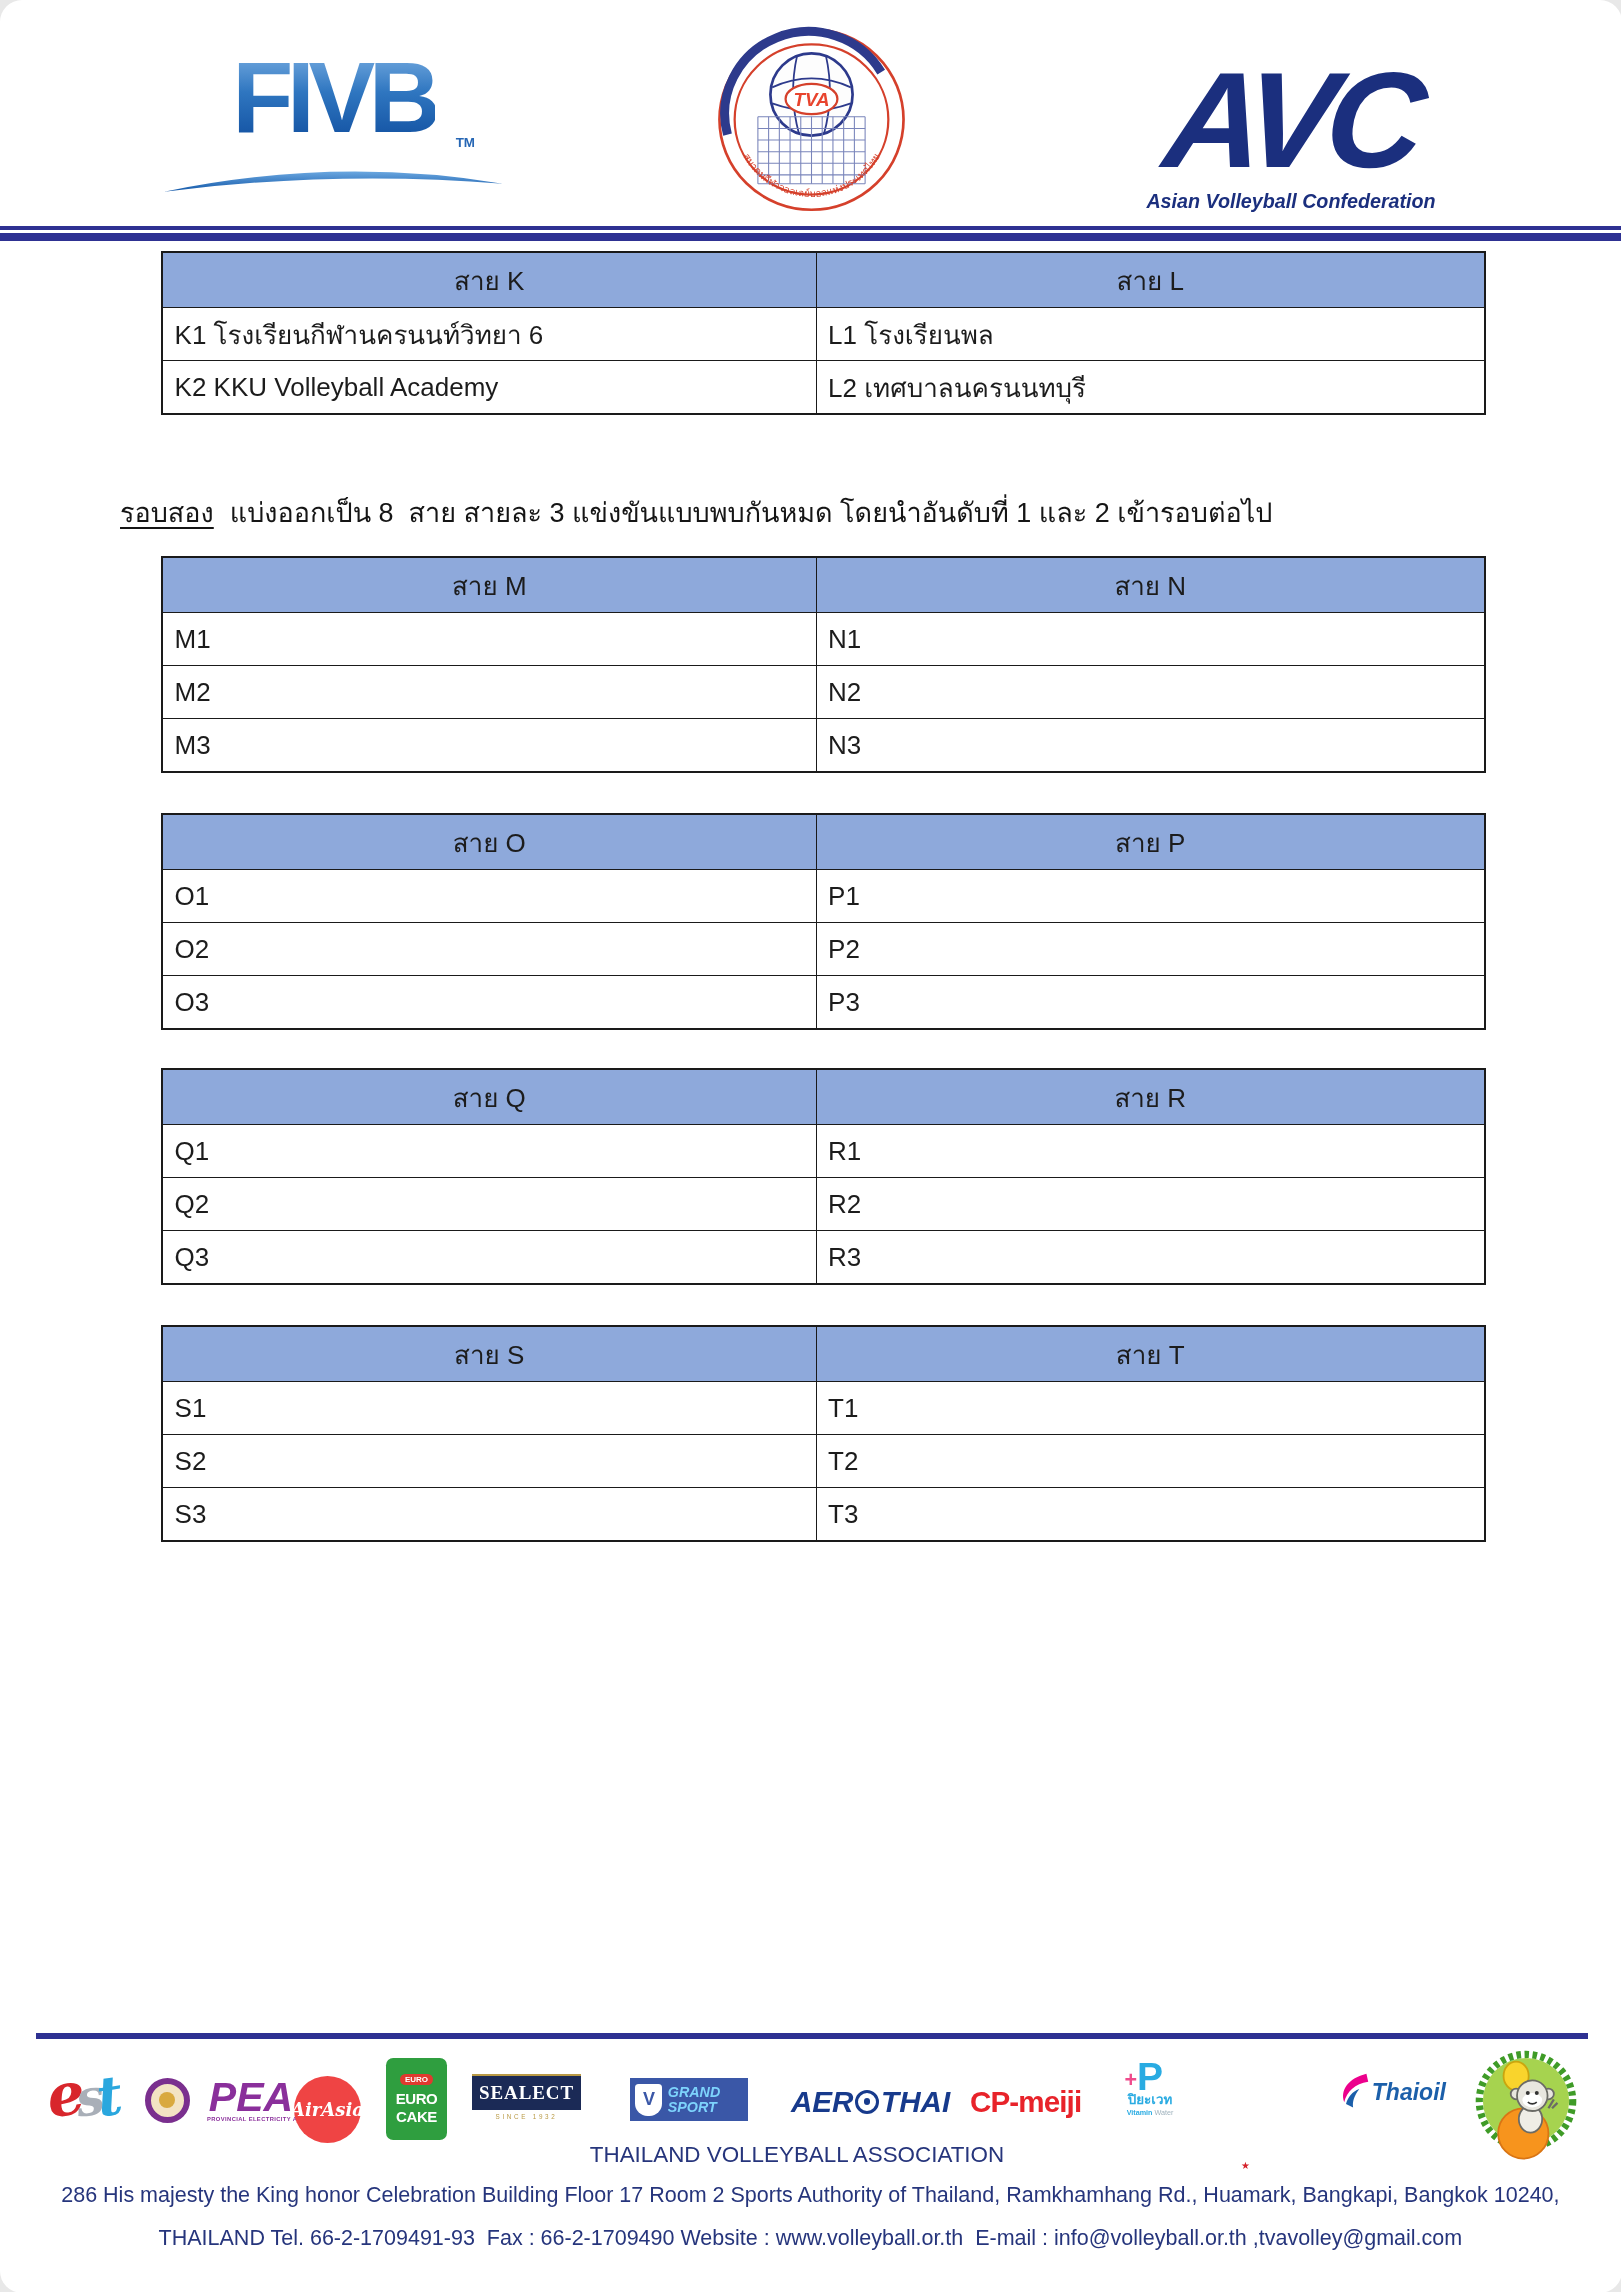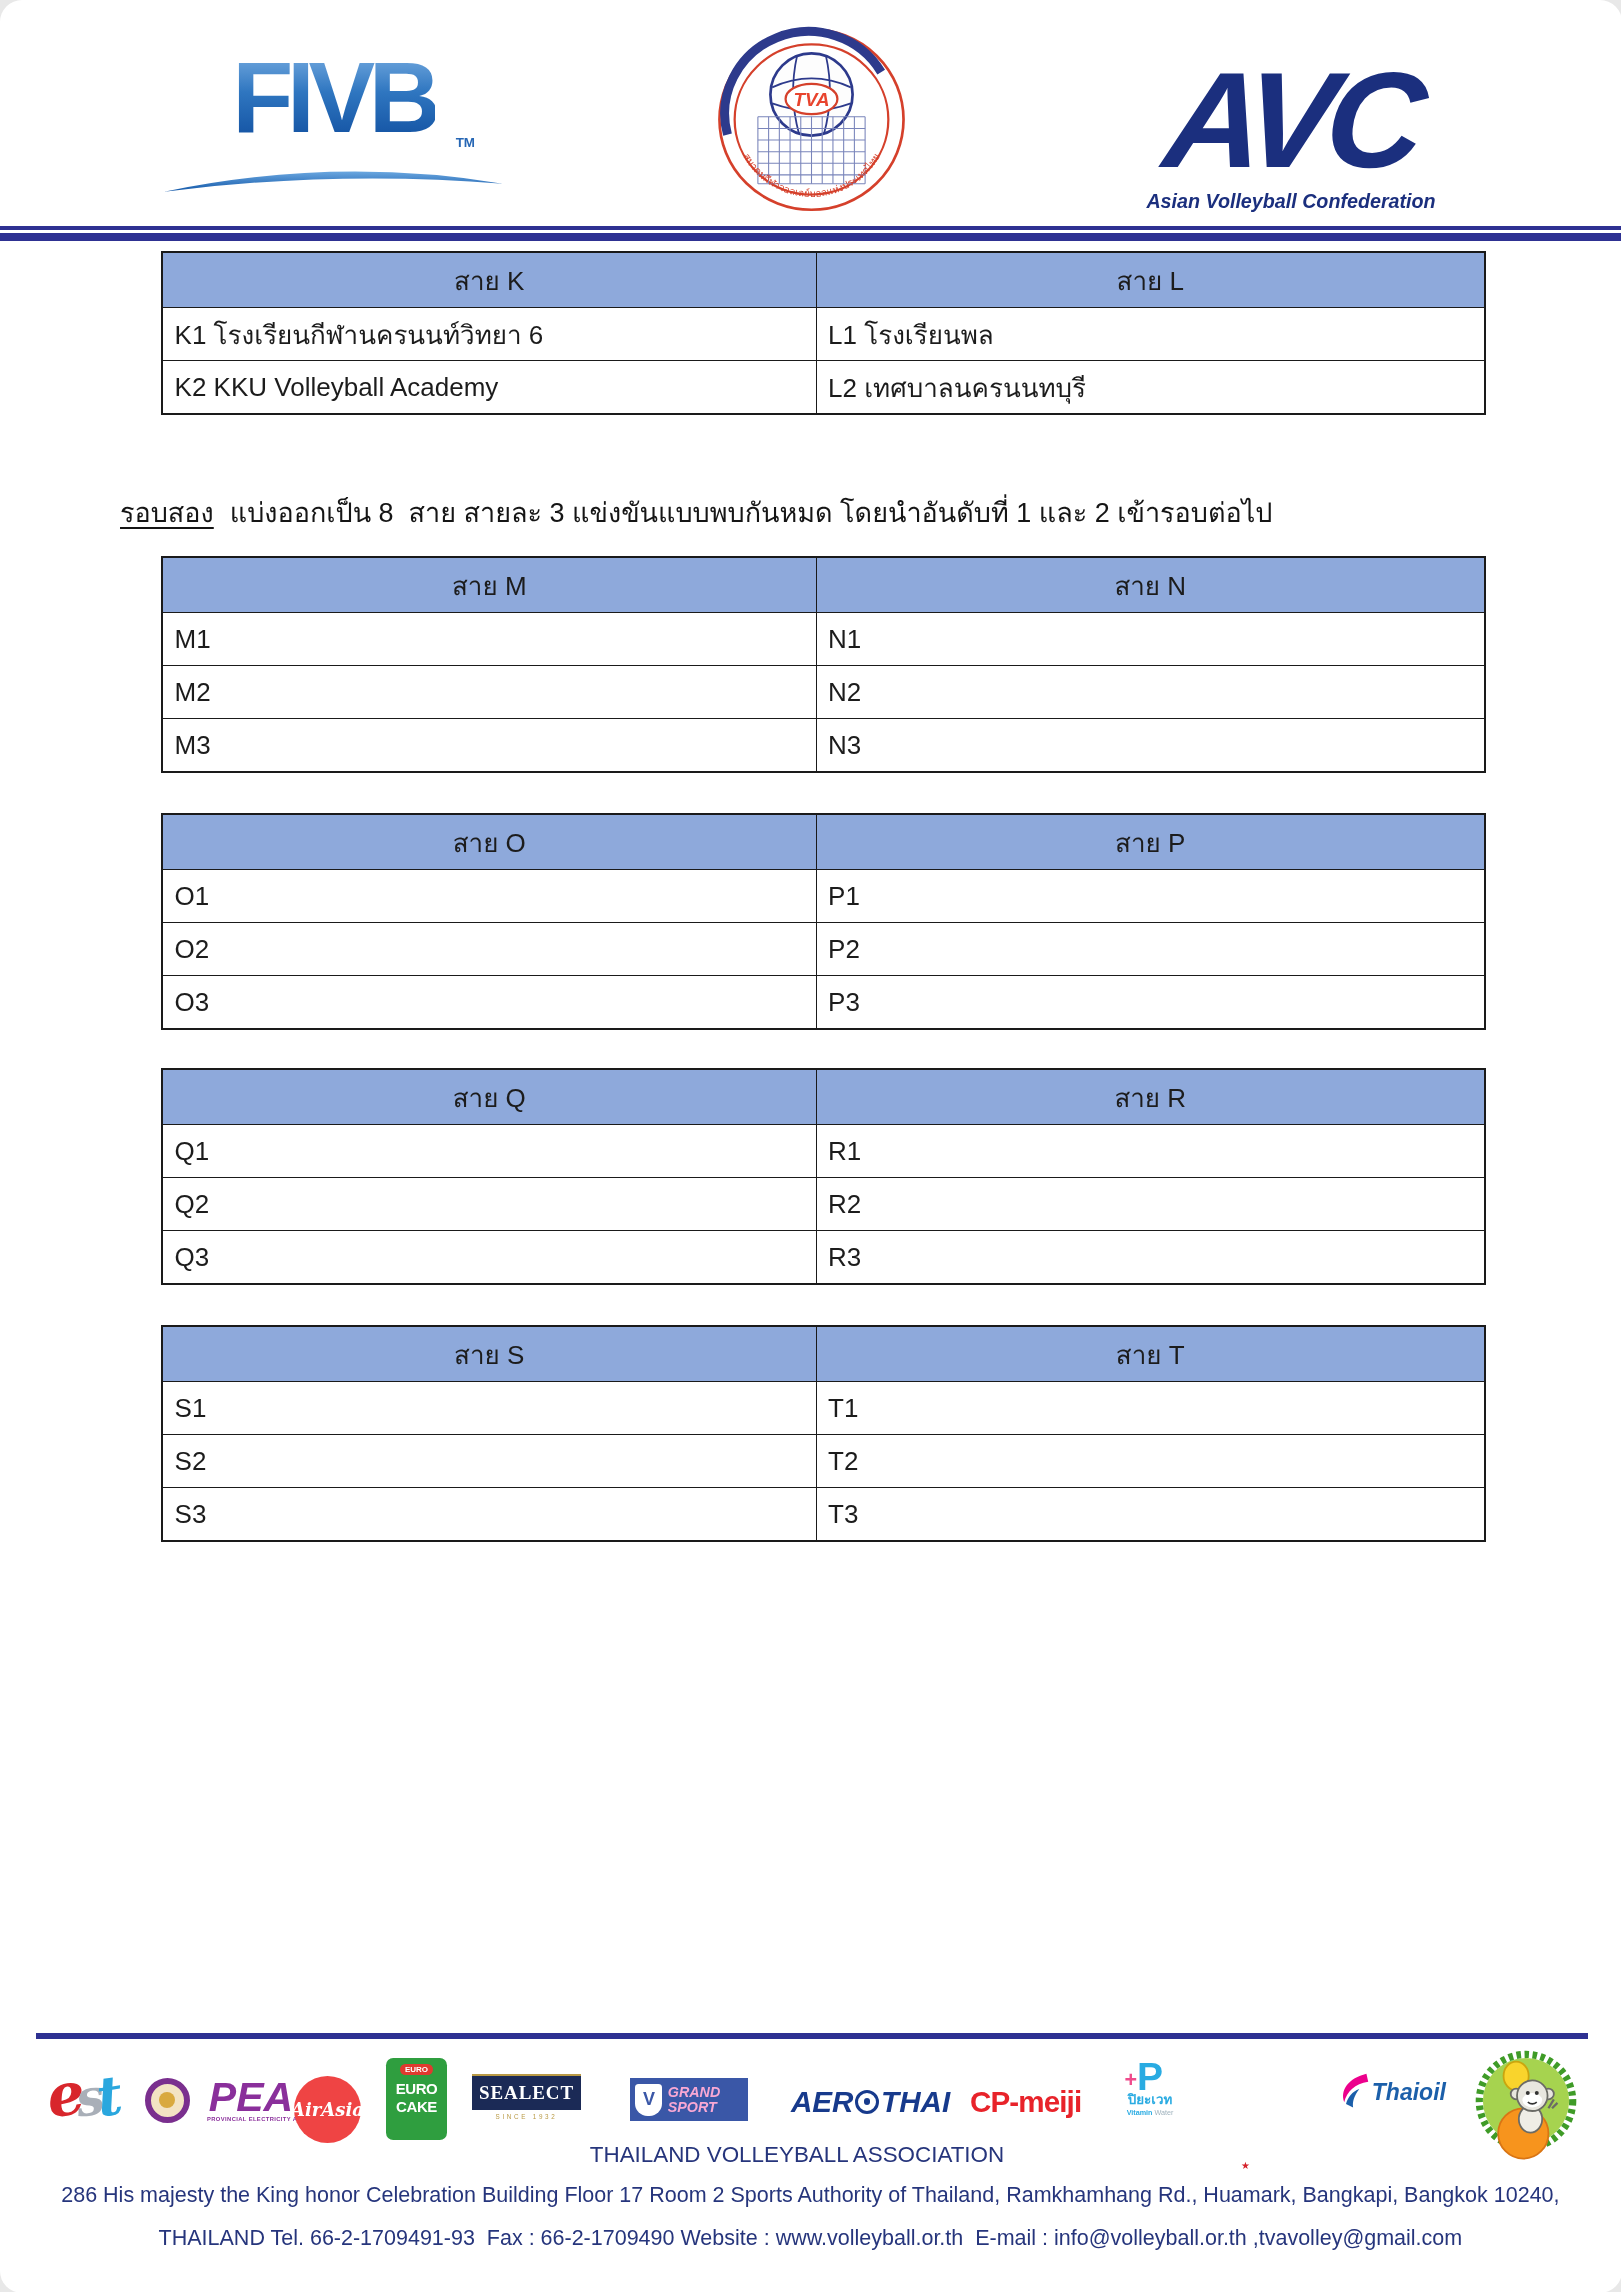--- a/index.html
+++ b/index.html
@@ -59,36 +59,36 @@
   .pea-circ::after{content:"";position:absolute;left:8px;top:8px;width:16px;height:16px;
             border-radius:50%;background:#d9a93e;}
   .pea-txt{font-size:41px;font-weight:800;font-style:italic;color:#8a2f9b;line-height:.9;margin-left:1.8px;}
   .pea-sub{font-size:5.8px;font-weight:700;color:#8a2f9b;letter-spacing:0.4px;}
   
   .airasia{width:67px;height:67px;border-radius:50%;background:#ef4444;display:flex;
            align-items:center;justify-content:center;}
   .airasia span{color:#fff;font-family:"DejaVu Serif",serif;font-style:italic;font-weight:700;font-size:18px;}
   
   .eurocake{width:61px;height:82px;background:#2f9e3f;border-radius:7.2px;text-align:center;
-            position:relative;padding-top:1px;box-sizing:border-box;}
+            position:relative;padding-top:11px;box-sizing:border-box;}
   .ec-badge{display:inline-block;background:#e03a2f;color:#fff;font-size:8px;font-weight:700;
             border-radius:5.4px;padding:0.9px 5.4px;}
   .ec-line{color:#fff;font-size:15px;font-weight:800;line-height:1.15;letter-spacing:-0.4px;}
   
   .sealect{text-align:center;}
   .sl-box{width:109px;height:34px;background:#1b2a56;border-top:2.7px solid #b99a45;
           display:flex;align-items:center;justify-content:center;}
   .sl-box span{color:#fff;font-family:"Liberation Serif",serif;font-weight:700;font-size:19px;letter-spacing:0.9px;}
   .sl-sub{font-size:6.3px;color:#b99a45;letter-spacing:2.7px;margin-top:2.7px;}
   
   .grandsport{width:118px;height:43px;background:#3a57a7;display:flex;align-items:center;padding:0 5.4px;box-sizing:border-box;}
   .gs-shield{width:27px;height:32px;background:#fff;border-radius:3.6px 3.6px 12.5px 12.5px;
              display:flex;align-items:center;justify-content:center;color:#3a57a7;
              font-weight:800;font-size:18px;margin-right:5.4px;}
-  .gs-txt{color:#f9a8d4;font-weight:800;font-style:italic;font-size:14.3px;line-height:1.05;}
+  .gs-txt{color:#7dd3fc;font-weight:800;font-style:italic;font-size:14.3px;line-height:1.05;}
   
   .aerothai{display:flex;align-items:center;color:#173a8c;font-weight:800;font-style:italic;font-size:29.6px;}
   .aero-o{width:24px;height:24px;border:3.6px solid #173a8c;border-radius:50%;margin:0 1.8px;
           box-sizing:border-box;position:relative;}
   .aero-o::after{content:"";position:absolute;left:5.4px;top:5.4px;width:6.3px;height:6.3px;border-radius:50%;background:#173a8c;}
   
   .cpmeiji{font-size:29.6px;font-weight:800;color:#e8232a;letter-spacing:-0.9px;}
   
   .piyavate{text-align:center;width:72px;}
   .pv-p{font-size:39px;font-weight:900;color:#29abe2;line-height:.85;position:relative;display:inline-block;}

